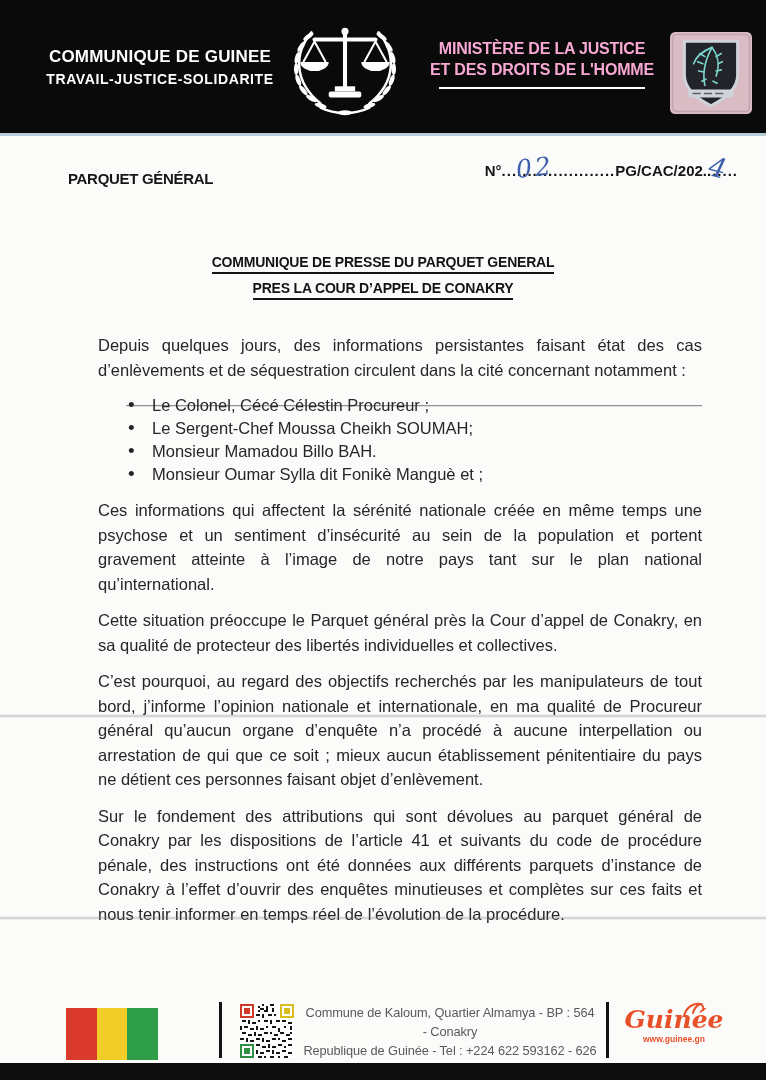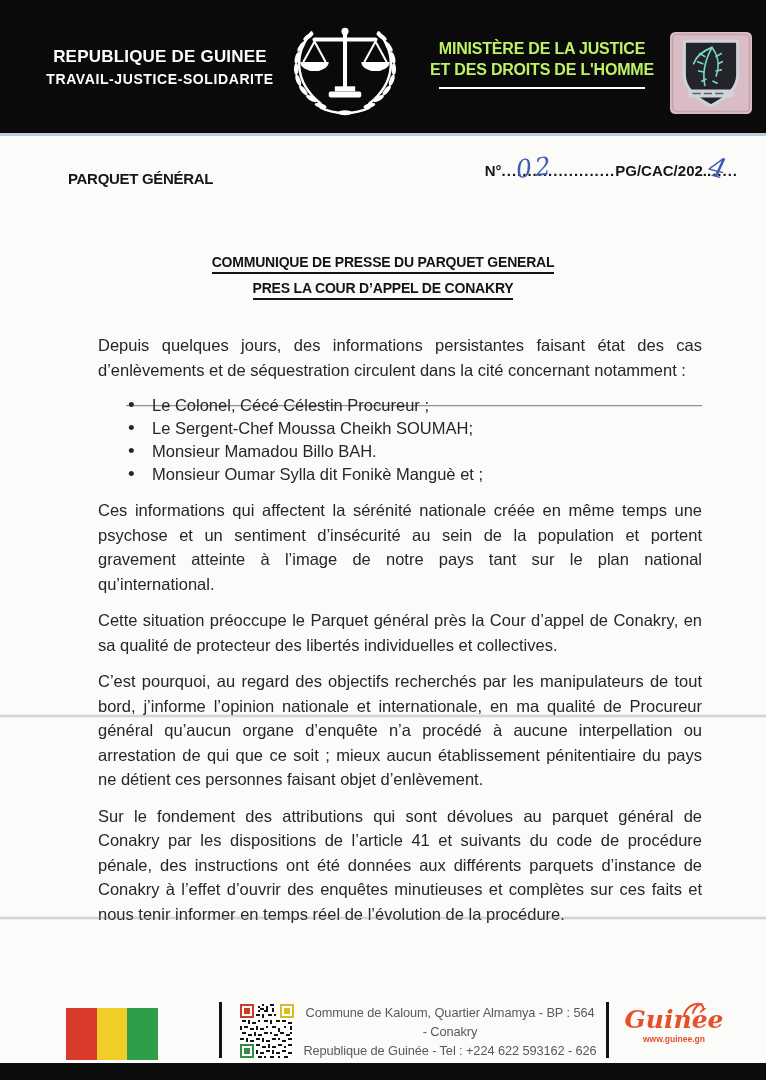--- a/index.html
+++ b/index.html
@@ -9,21 +9,21 @@
     background:#fbfbfa; overflow:hidden;
     font-family:"Liberation Sans", sans-serif; color:#2b2b2b;
   }
 
   
   .banner{position:absolute; top:0; left:0; right:0; height:133px; background:#0a0a0a; display:flex; align-items:center;}
   .banner-left{width:236px; padding-left:42px; text-align:center; color:#fff;}
   .republic{font-size:17px; font-weight:bold; letter-spacing:.2px; white-space:nowrap;}
   .motto{font-size:14px; font-weight:bold; letter-spacing:.6px; margin-top:4px;}
   .emblem{width:122px; height:104px; flex:0 0 auto; margin-left:6px;}
-  .ministry{margin-left:16px; width:240px; text-align:center; color:#bef264;}
+  .ministry{margin-left:16px; width:240px; text-align:center; color:#f9a8d4;}
   .ministry-line{font-size:16px; font-weight:bold; letter-spacing:-.2px; line-height:21px; white-space:nowrap;}
   .ministry-rule{border:none; border-top:2px solid #fff; width:86%; margin:7px auto 6px auto;}
   .court-line{font-size:16.5px; font-weight:bold; letter-spacing:-.2px; white-space:nowrap;}
   .crest{position:absolute; right:14px; top:32px; width:82px; height:82px;}
   .banner-underline{position:absolute; top:133px; left:0; right:0; height:3px; background:#b9cdd9;}
 
   
   .ref-row{position:absolute; top:162px; left:68px; right:28px; display:flex; justify-content:space-between; align-items:flex-start;}
   .office{font-size:15px; font-weight:bold; letter-spacing:-.3px; color:#161616;margin-top:8px;}
   .refnum{font-size:15px; font-weight:bold; color:#161616; position:relative; white-space:nowrap;}
@@ -66,21 +66,21 @@
   .brand-url{font-size:8.5px; font-weight:bold; color:#e8502a; margin-top:0;}
   .bottom-bar{position:absolute; bottom:0; left:0; right:0; height:17px; background:#0d0d0d;}
 </style>
 </head>
 <body>
 
 <div class="page">
 
   <div class="banner">
     <div class="banner-left">
-      <div class="republic">REPUBLIQUE DE GUINEE</div>
+      <div class="republic">COMMUNIQUE DE GUINEE</div>
       <div class="motto">TRAVAIL-JUSTICE-SOLIDARITE</div>
     </div>
 
     <svg class="emblem" viewBox="0 0 120 100">
       <g fill="#fff">
         <circle cx="60" cy="15" r="3.5"></circle>
         <rect x="58" y="15" width="4" height="57"></rect>
         <rect x="28" y="21" width="64" height="4" rx="2"></rect>
         <path d="M16,45 a14,9 0 0 0 28,0 z"></path>
         <path d="M76,45 a14,9 0 0 0 28,0 z"></path>

